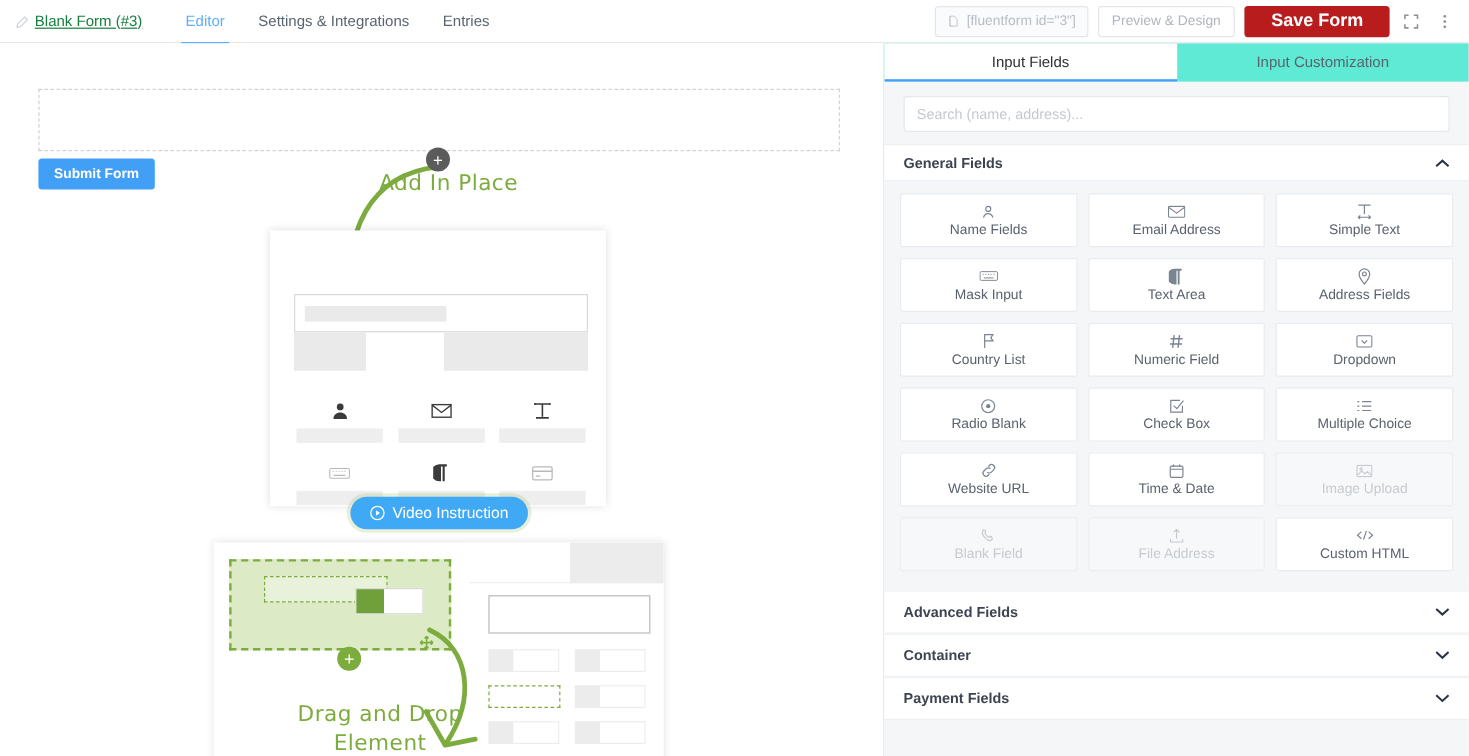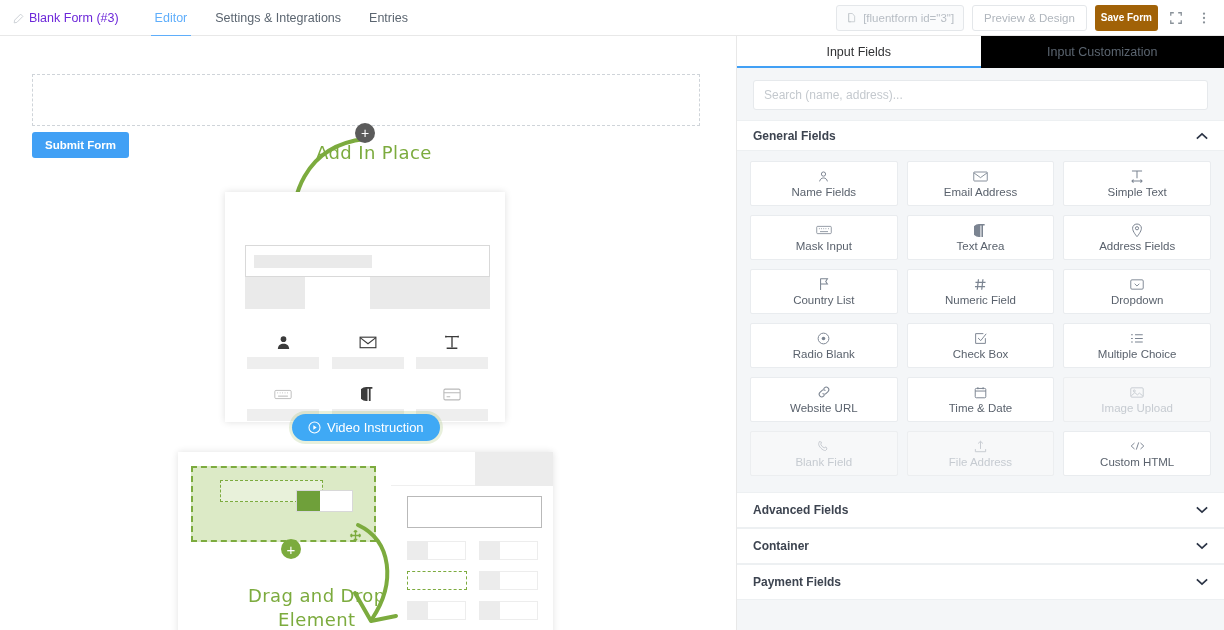--- a/index.html
+++ b/index.html
@@ -15,22 +15,23 @@
   .topbar {
     position: absolute; top: 0; left: 0;
     width: 1224px; height: 36px;
     background: #ffffff;
     border-bottom: 1px solid #e8e8e8;
     display: flex; align-items: center;
   }
   .form-title {
     display: flex; align-items: flex-end; gap: 5px;
     margin-left: 12px;
-    color: #6d28d9; font-size: 12.5px;
+    color: #15803d; font-size: 12.5px;
     white-space: nowrap;
+    text-decoration: underline;
   }
   .pencil-ico { width: 12px; height: 12px; display: inline-block; opacity: .55; }
 
   .nav-tabs { display: flex; align-items: center; height: 52px; margin-left: 22px; }
   .nav-tab {
     position: relative;
     height: 36px; line-height: 36px;
     padding: 0 14px;
     font-size: 12.5px;
     color: #5b6570;
@@ -57,24 +58,24 @@
   }
   .btn-ghost {
     height: 26px; padding: 0 11px;
     border: 1px solid #e4e7ea; border-radius: 3px;
     background: #fff;
     color: #b0b6bd; font-size: 11.5px;
     display: flex; align-items: center;
     cursor: pointer; white-space: nowrap;
   }
   .btn-primary {
-    height: 26px; padding: 0 6px;
+    height: 26px; padding: 0 22px;
     border: none; border-radius: 3px;
-    background: #a16207;
-    color: #fff; font-size: 10px; font-weight: bold;
+    background: #b91c1c;
+    color: #fff; font-size: 15px; font-weight: bold;
     display: flex; align-items: center;
     cursor: pointer; white-space: nowrap;
   }
   .icon-btn {
     width: 20px; height: 22px;
     display: flex; align-items: center; justify-content: center;
     cursor: pointer;
   }
 
   
@@ -200,21 +201,21 @@
   .ill2-g .fl { width: 38px; height: 19px; background: #fff; border: 1px solid #ededed; border-left: none; }
   .ill2-dash { position: absolute; width: 60px; height: 19px; border: 1px dashed #7cab3e; }
 
   
   .panel {
     position: absolute; top: 36px; left: 737px;
     width: 487px; height: 594px;
     background: #f4f6f8;
     overflow: hidden;
   }
-  .panel-tabs { display: flex; height: 32px; background: #000000; align-items: center; }
+  .panel-tabs { display: flex; height: 32px; background: #5eead4; align-items: center; }
   .panel-tab {
     flex: 1; height: 32px; line-height: 32px; text-align: center;
     font-size: 12.5px; color: #5b6570;
     position: relative; cursor: pointer; white-space: nowrap;
   }
   .panel-tab.active { background: #ffffff; color: #303133; }
   .panel-tab.active::after {
     content: ""; position: absolute; left: 0; right: 0; bottom: 0;
     height: 2px; background: #41a0f5;
   }

